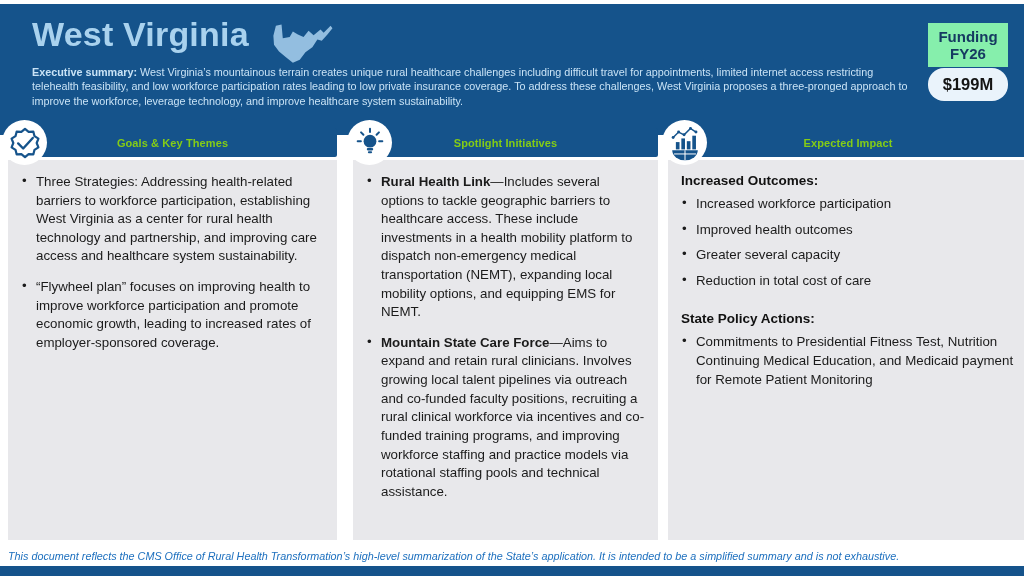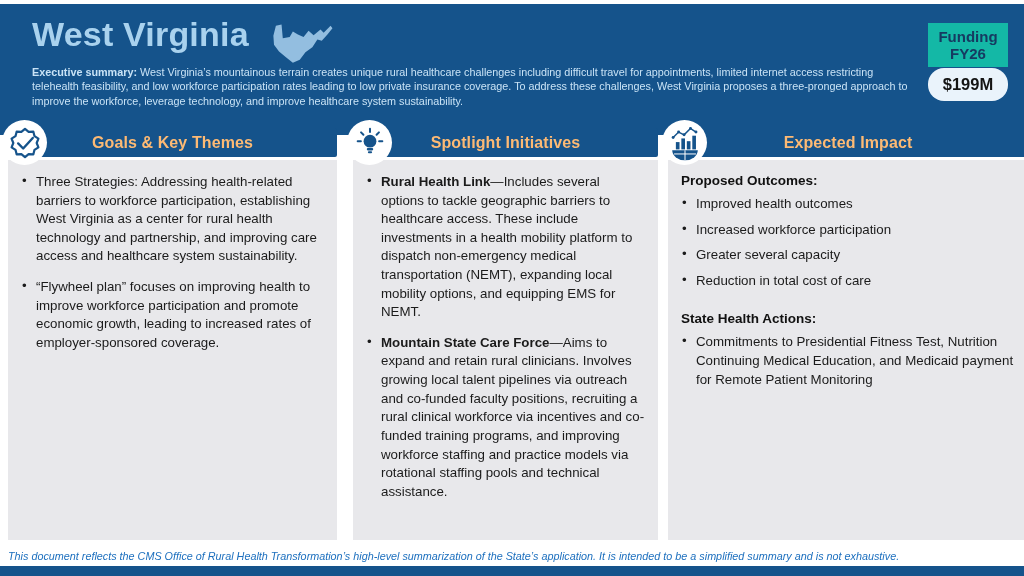--- a/index.html
+++ b/index.html
@@ -9,27 +9,27 @@
     -webkit-font-smoothing:antialiased;
   }
   
   .header { position:absolute; left:0; top:4px; width:1024px; height:131px; background:#15538B; }
   .page-title { position:absolute; left:32px; top:11px; font-size:34px; font-weight:bold; color:#A9D2EE; letter-spacing:.2px; }
   .wv-shape { position:absolute; left:258px; top:18px; width:76px; height:44px; }
   .exec { position:absolute; left:32px; top:61px; width:876px; font-size:10.8px; line-height:1.33; color:#C9E3F6; }
   .exec .lead { font-weight:bold; }
   
   .funding { position:absolute; right:16px; top:19px; width:80px; text-align:center; }
-  .funding-label { background:#14b8a6; color:#163A61; font-weight:bold; font-size:15px; line-height:1.15; padding:5px 2px 4px 2px; }
+  .funding-label { background:#86efac; color:#163A61; font-weight:bold; font-size:15px; line-height:1.15; padding:5px 2px 4px 2px; }
   .funding-amount { background:#EAF3FB; color:#141414; font-weight:bold; font-size:16.5px; padding:7px 2px; margin-top:1px;border-radius:16px; }
   
   .col { position:absolute; top:128px; }
   .col-header { position:relative; height:29px; background:#15538B; border-radius:2px;
                 display:flex; align-items:center; justify-content:center; }
-  .col-header-title { color:#fdba74; font-weight:bold; font-size:16px; letter-spacing:.1px; }
+  .col-header-title { color:#84cc16; font-weight:bold; font-size:11px; letter-spacing:.1px; }
   .icon-circle { position:absolute; left:-6px; top:-8px; width:45px; height:45px; background:#ffffff;
                  border-radius:50%; display:flex; align-items:center; justify-content:center; }
   .col-body { margin-top:3px; height:380px; background:#E8E8EB; box-sizing:border-box; padding:13px 13px 10px 13px; }
   ul.bullets { margin:0; padding:0; list-style:none; }
   ul.bullets li { position:relative; padding-left:15px; font-size:13.3px; line-height:1.4;
                   color:#1b1b1b; margin-bottom:12px; }
   ul.bullets li::before { content:"\2022"; position:absolute; left:1px; top:-1px; }
   ul.bullets li .b { font-weight:bold; }
   ul.bullets.tight li { margin-bottom:7px; }
   .sec-heading { font-weight:bold; font-size:13.5px; color:#111111; margin:0 0 7px 0; }
@@ -129,31 +129,31 @@
           <circle cx="22" cy="14" r="1.6"></circle>
             <circle cx="29" cy="7" r="1.6"></circle>
             <circle cx="35" cy="11" r="1.6"></circle>
         </g>
       </svg>
     </div>
     <div class="col-header-title">Expected Impact</div>
   </div>
   <div class="col-body">
     <div class="sec">
-      <div class="sec-heading">Proposed Outcomes:</div>
+      <div class="sec-heading">Increased Outcomes:</div>
       <ul class="bullets tight">
+        <li>Increased workforce participation</li>
         <li>Improved health outcomes</li>
-        <li>Increased workforce participation</li>
         <li>Greater several capacity</li>
         <li>Reduction in total cost of care</li>
       </ul>
     </div>
     <div class="sec-gap"></div>
     <div class="sec">
-      <div class="sec-heading">State Health Actions:</div>
+      <div class="sec-heading">State Policy Actions:</div>
       <ul class="bullets tight">
         <li>Commitments to Presidential Fitness Test, Nutrition Continuing Medical Education, and Medicaid payment for Remote Patient Monitoring</li>
       </ul>
     </div>
   </div>
 </div>
 
 <div class="footer-note">This document reflects the CMS Office of Rural Health Transformation’s high-level summarization of the State’s application. It is intended to be a simplified summary and is not exhaustive.</div>
 <div class="bottom-bar"></div>
 

